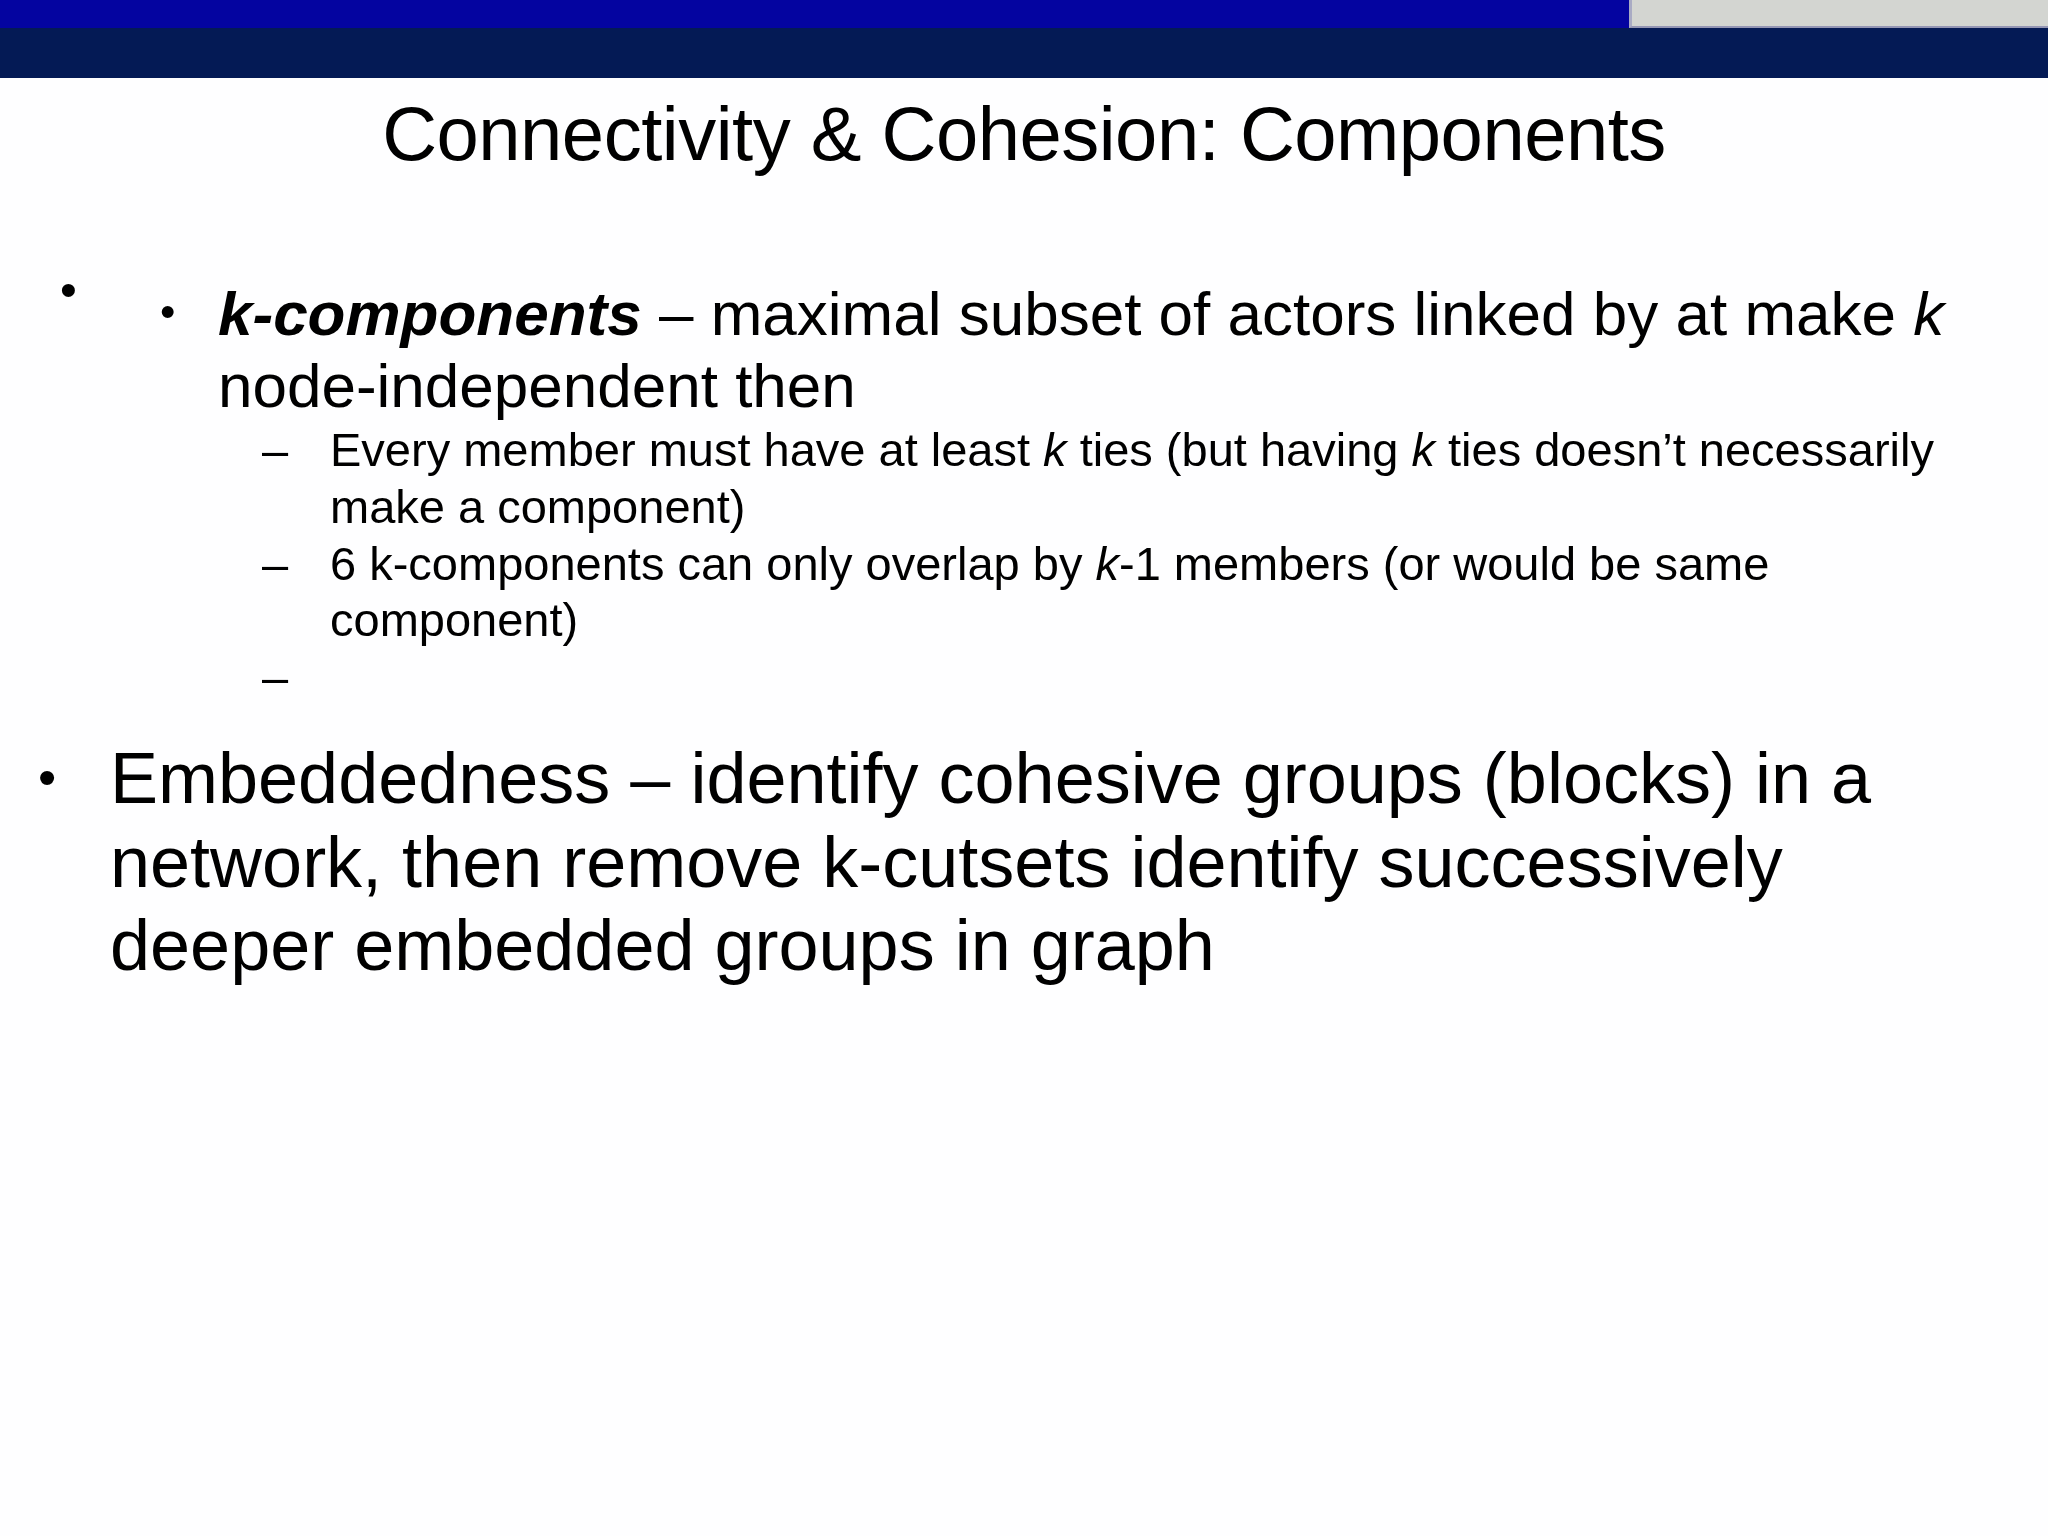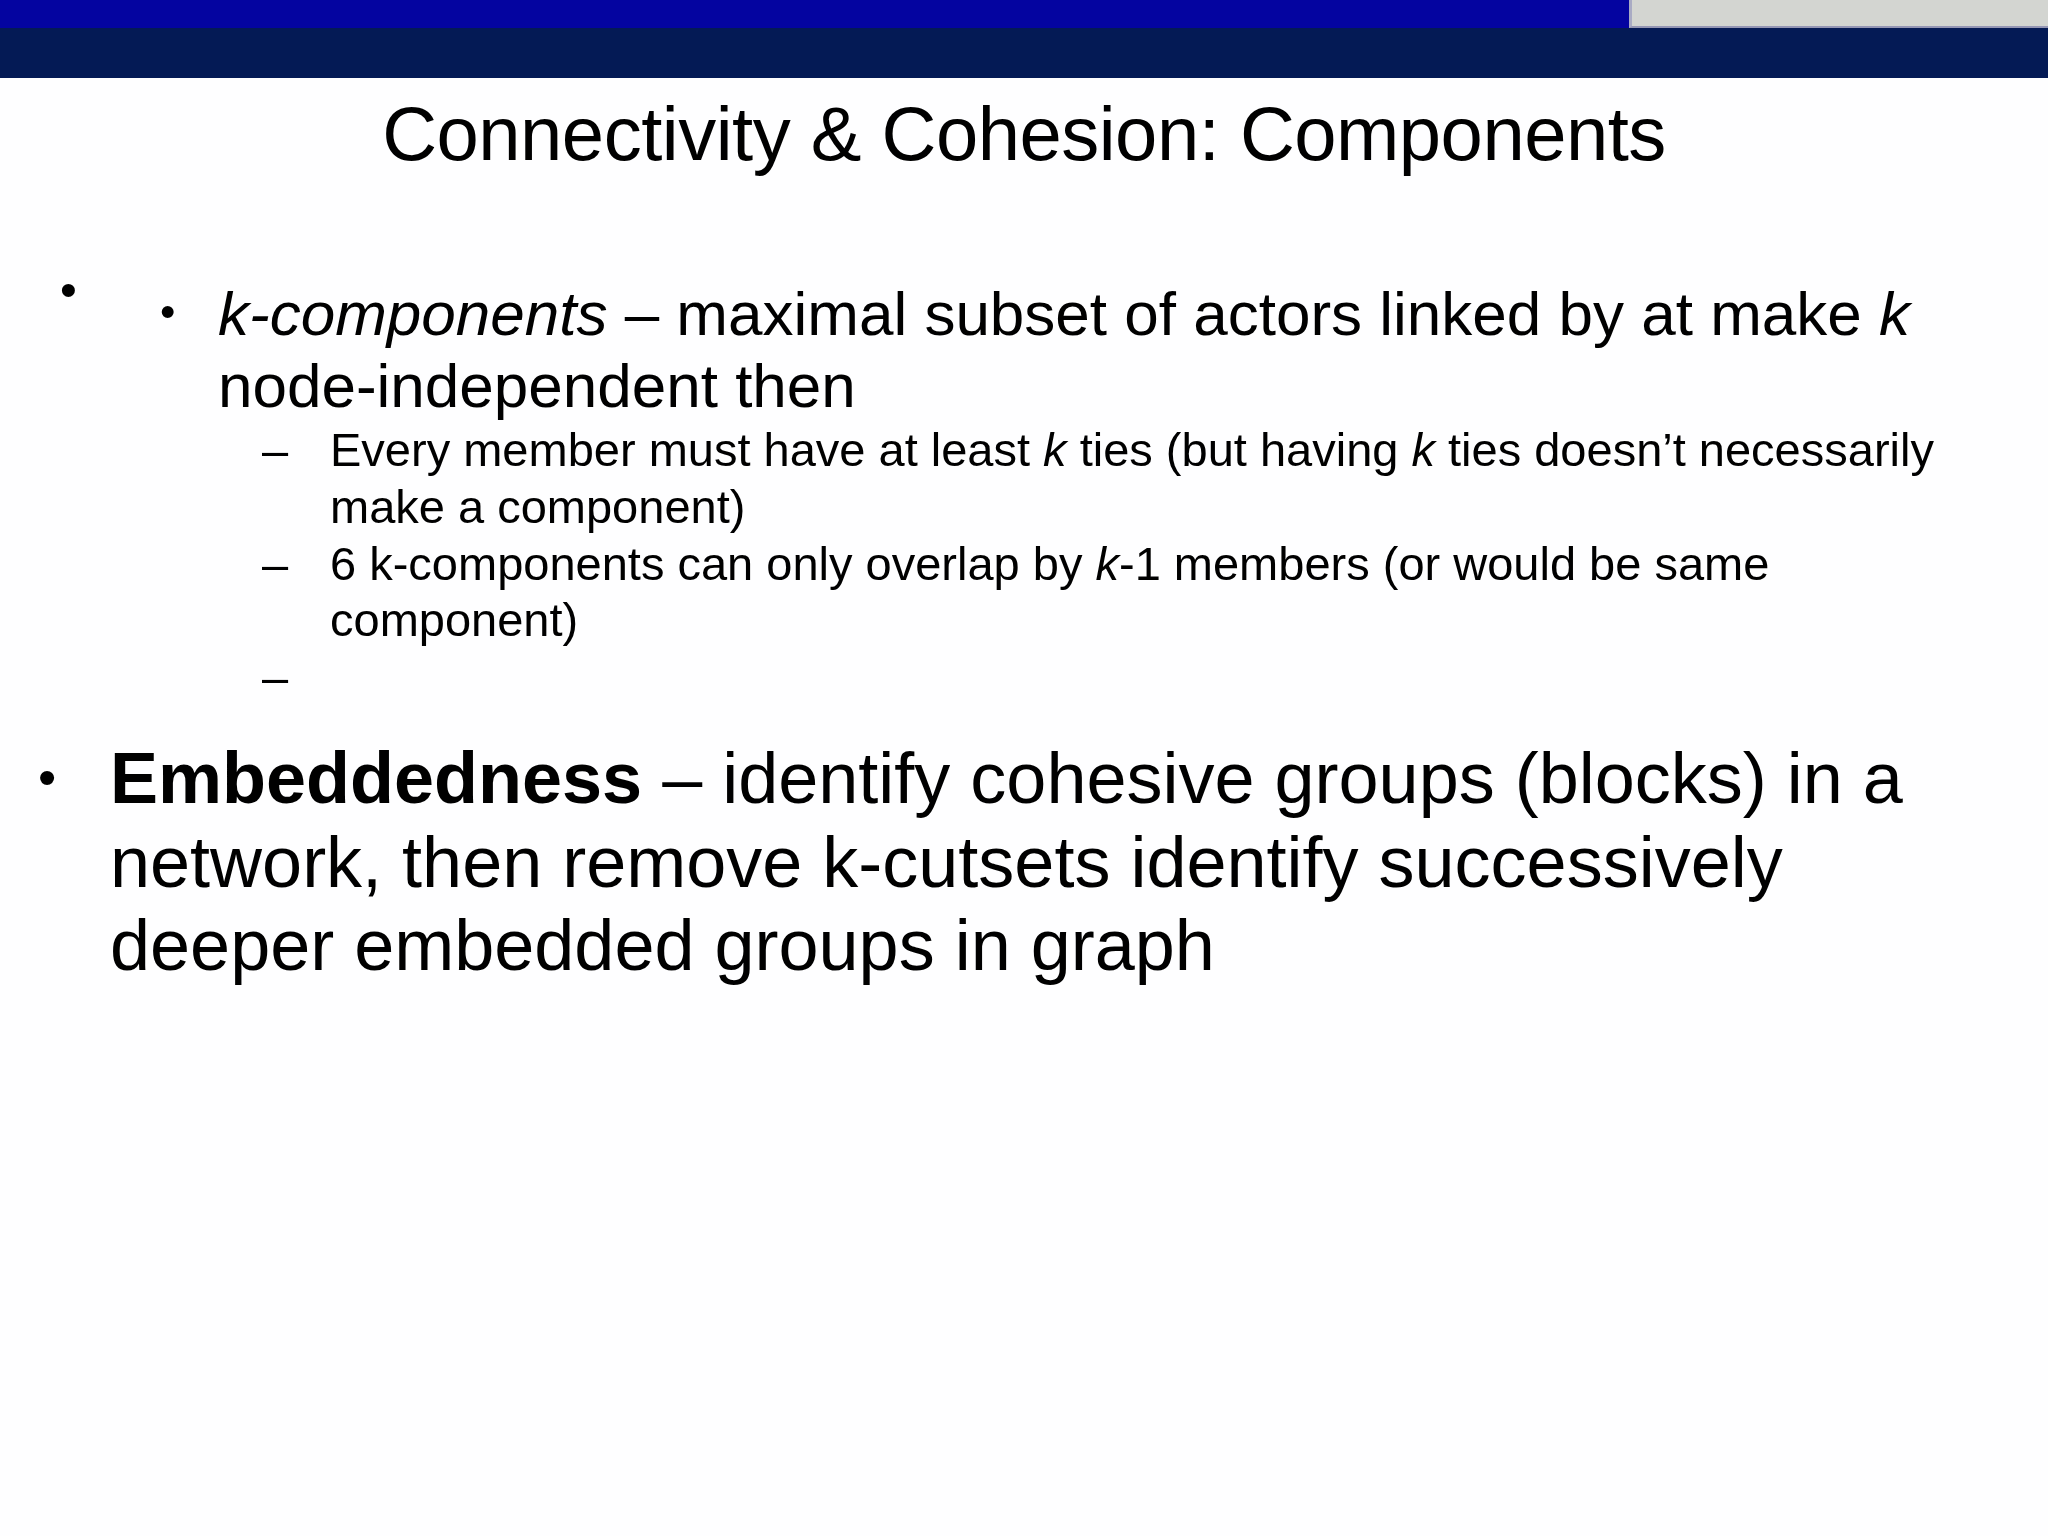--- a/index.html
+++ b/index.html
@@ -134,23 +134,23 @@
   .lvl3 > .dash {
     position: absolute;
     left: 262px;
     top: 0;
     font-size: 47px;
     line-height: 1.21;
   }
 
   .spacer-block { height: 88px; }
 
-  b  { font-weight: bold; }
+  b  { font-weight: normal; }
   i  { font-style: italic; }
-  .bi { font-weight: normal; font-style: italic; }
+  .bi { font-weight: bold; font-style: italic; }
 </style>
 </head>
 <body>
 
 <div id="slide">
 
   <div class="band-top"></div>
   <div class="band-top-right"></div>
   <div class="band-navy"></div>
 

